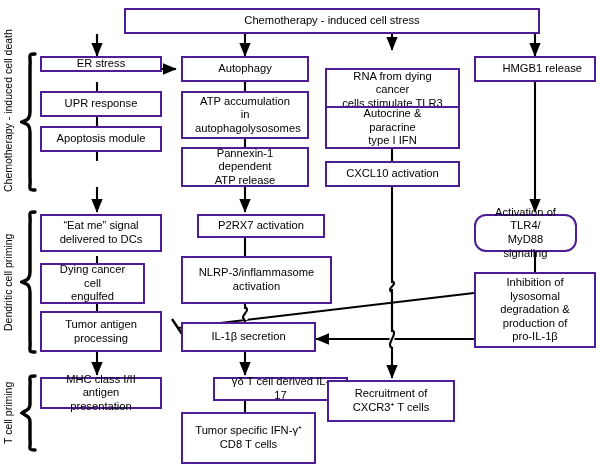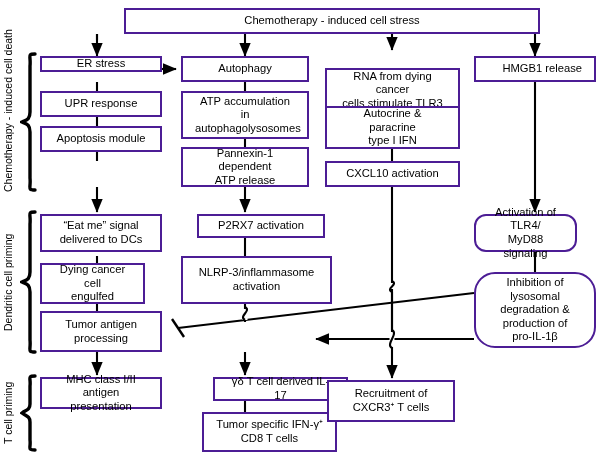--- a/index.html
+++ b/index.html
@@ -178,24 +178,27 @@
   </div>
   <div class="box" style="left:181px; top:147px; width:128px; height:40px;">
     <span class="box-label">Pannexin-1 dependent<br>ATP release</span>
   </div>
   <div class="box" style="left:181px; top:214px; width:128px; height:24px;margin-left:16px;">
     <span class="box-label">P2RX7 activation</span>
   </div>
   <div class="box" style="left:181px; top:256px; width:151px; height:48px;">
     <span class="box-label">NLRP-3/inflammasome<br>activation</span>
   </div>
+  <div class="box" style="left:181px; top:322px; width:135px; height:30px;">
+    <span class="box-label">IL-1β secretion</span>
+  </div>
   <div class="box" style="left:181px; top:377px; width:135px; height:24px;margin-left:32px;">
     <span class="box-label">γδ T cell derived IL-17</span>
   </div>
-  <div class="box" style="left:181px; top:412px; width:135px; height:40px;margin-left:21px;">
+  <div class="box" style="left:181px; top:412px; width:135px; height:52px;">
     <span class="box-label">Tumor specific IFN-γ⁺<br>CD8 T cells</span>
   </div>
 
   <div class="box" style="left:325px; top:68px; width:135px; height:44px;">
     <span class="box-label">RNA from dying cancer<br>cells stimulate TLR3</span>
   </div>
   <div class="box" style="left:325px; top:106px; width:135px; height:43px;">
     <span class="box-label">Autocrine &amp; paracrine<br>type I IFN</span>
   </div>
   <div class="box" style="left:325px; top:161px; width:135px; height:26px;">
@@ -204,17 +207,17 @@
   <div class="box" style="left:327px; top:380px; width:128px; height:42px;">
     <span class="box-label">Recruitment of<br>CXCR3⁺ T cells</span>
   </div>
 
   <div class="box" style="left:474px; top:56px; width:122px; height:26px;text-align:right;">
     <span class="box-label">HMGB1 release</span>
   </div>
   <div class="box" style="left:474px; top:214px; width:103px; height:38px;border-radius:12px;">
     <span class="box-label">Activation of TLR4/<br>MyD88 signaling</span>
   </div>
-  <div class="box" style="left:474px; top:272px; width:122px; height:76px;border-radius:21px;">
+  <div class="box" style="left:474px; top:272px; width:122px; height:76px;">
     <span class="box-label">Inhibition of lysosomal<br>degradation &amp;<br>production of<br>pro-IL-1β</span>
   </div>
 
 </div>
 
 </body></html>

